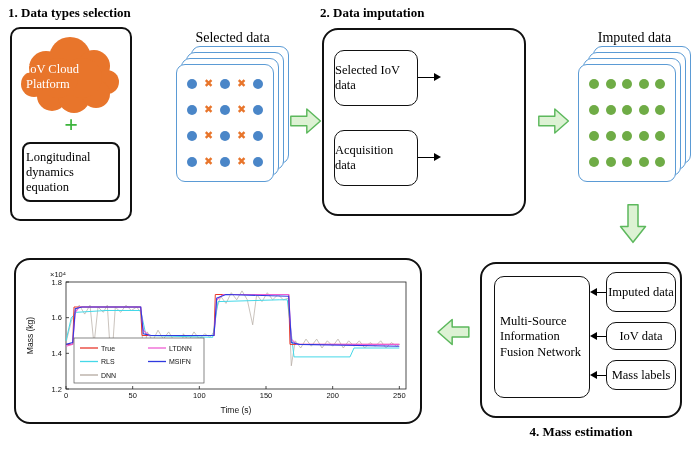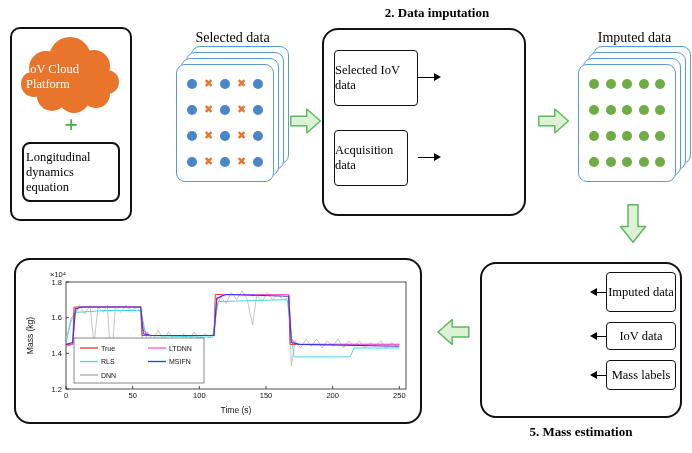--- a/index.html
+++ b/index.html
@@ -32,23 +32,23 @@
   .dot.green{background:var(--dot-green,#6fac46);}
   .xmark{color:var(--x-orange,#e8752b);font-size:11px;font-weight:bold;line-height:10px;
          font-family:"DejaVu Sans",sans-serif;}
 
   
   .block-arrow polygon{fill:var(--arrow-fill,#ddf2d4);stroke:var(--arrow-stroke,#5cb85c);
                        stroke-width:1.8;stroke-linejoin:round;}
 
   
   .box2{left:322px;top:28px;width:204px;height:188px;border:2px solid #111;border-radius:16px;background:#fff;}
-  .inner-sq{border:1.6px solid #111;border-radius:4px;font-size:12.5px;line-height:1.2;background:#fff;}
+  .inner-sq{border:1.6px solid #111;border-radius:10px;font-size:12.5px;line-height:1.2;background:#fff;}
   .iov-box{left:334px;top:50px;width:84px;height:56px;}
-  .acq-box{left:334px;top:130px;width:74px;height:56px;}
+  .acq-box{left:334px;top:130px;width:84px;height:56px;}
   .net-box{left:440px;top:42px;width:76px;height:160px;border:1.6px solid #111;border-radius:10px;
            font-size:12.5px;line-height:1.25;padding:4px;background:#fff;}
 
   .conn{position:absolute;height:0;border-top:1.4px solid #000;}
   .conn.right::after{content:"";position:absolute;right:-7px;top:-4.6px;
       border-left:7px solid #000;border-top:4px solid transparent;border-bottom:4px solid transparent;}
   .conn.left::before{content:"";position:absolute;left:-7px;top:-4.6px;
       border-right:7px solid #000;border-top:4px solid transparent;border-bottom:4px solid transparent;}
 
   
@@ -62,20 +62,21 @@
   
   .chart-box{left:14px;top:258px;width:408px;height:166px;border:2px solid #111;border-radius:16px;background:#fff;}
   .chart-area{left:24px;top:266px;width:392px;height:150px;}
   .caption{left:14px;top:430px;width:408px;text-align:center;font-size:13.5px;}
 </style>
 </head>
 <body>
 
 <div class="canvas">
 
+  <div class="abs heading" style="left:8px;top:5px;">1. Data types selection</div>
 
   <div class="abs box1"></div>
 
   <svg class="abs cloud-wrap" viewBox="0 0 104 84">
     <g fill="var(--cloud-orange,#e8752b)">
       <circle cx="28" cy="34" r="17"></circle>
         <circle cx="52" cy="24" r="21"></circle>
         <circle cx="76" cy="32" r="16"></circle>
       <circle cx="89" cy="48" r="12"></circle>
         <circle cx="16" cy="50" r="13"></circle>
@@ -128,21 +129,21 @@
             <span class="dot blue"></span>
           </div>
         </div>
     </div>
   </div>
 
   <svg class="abs block-arrow" style="left:290px;top:106px;width:32px;height:30px;" viewBox="0 0 40 36">
     <polygon points="1,12 21,12 21,3 38,18 21,33 21,24 1,24"></polygon>
   </svg>
 
-  <div class="abs heading" style="left:335px;top:5px;width:204px;text-align:center;">2. Data imputation</div>
+  <div class="abs heading" style="left:320px;top:5px;width:204px;text-align:left;">2. Data imputation</div>
   <div class="abs box2"></div>
   <div class="abs inner-sq iov-box flexc">Selected IoV data</div>
   <div class="abs inner-sq acq-box flexc">Acquisition data</div>
   <div class="abs conn right" style="left:418px;top:77px;width:16px;"></div>
   <div class="abs conn right" style="left:418px;top:157px;width:16px;"></div>
 
   <svg class="abs block-arrow" style="left:538px;top:106px;width:32px;height:30px;" viewBox="0 0 40 36">
     <polygon points="1,12 21,12 21,3 38,18 21,33 21,24 1,24"></polygon>
   </svg>
 
@@ -183,27 +184,28 @@
           </div>
         </div>
     </div>
   </div>
 
   <svg class="abs block-arrow" style="left:618px;top:200px;width:30px;height:48px;" viewBox="0 0 36 48">
     <polygon points="12,1 24,1 24,27 33,27 18,46 3,27 12,27"></polygon>
   </svg>
 
   <div class="abs box3"></div>
+  <div class="abs fusion-box flexc">Multi-Source Information Fusion Network</div>
   <div class="abs inner-sq in-imputed flexc">Imputed data</div>
   <div class="abs inner-sq in-mass flexc">Mass labels</div>
   <div class="abs inner-sq in-iov flexc">IoV data</div>
   <div class="abs conn left" style="left:597px;top:292px;width:9px;"></div>
   <div class="abs conn left" style="left:597px;top:336px;width:9px;"></div>
   <div class="abs conn left" style="left:597px;top:375px;width:9px;"></div>
-  <div class="abs heading" style="left:480px;top:424px;width:202px;text-align:center;">5. Mass estimation</div>
+  <div class="abs heading" style="left:480px;top:424px;width:202px;text-align:center;">4. Mass estimation</div>
 
   <svg class="abs block-arrow" style="left:436px;top:317px;width:34px;height:30px;" viewBox="0 0 40 36">
     <polygon points="39,12 19,12 19,3 2,18 19,33 19,24 39,24"></polygon>
   </svg>
 
   <div class="abs chart-box"></div>
   <div class="abs chart-area" id="chart"><svg viewBox="0 0 392 150" width="100%" height="100%" style="font-family: &quot;Liberation Sans&quot;, sans-serif;">
         <rect x="42" y="16" width="340" height="107" fill="#fff" stroke="#222" stroke-width="0.8"></rect>
         <line x1="42" y1="123" x2="42" y2="120" stroke="#222" stroke-width="0.8"></line>
         <text x="42" y="132" text-anchor="middle" font-size="7.5" fill="#111">0</text>

